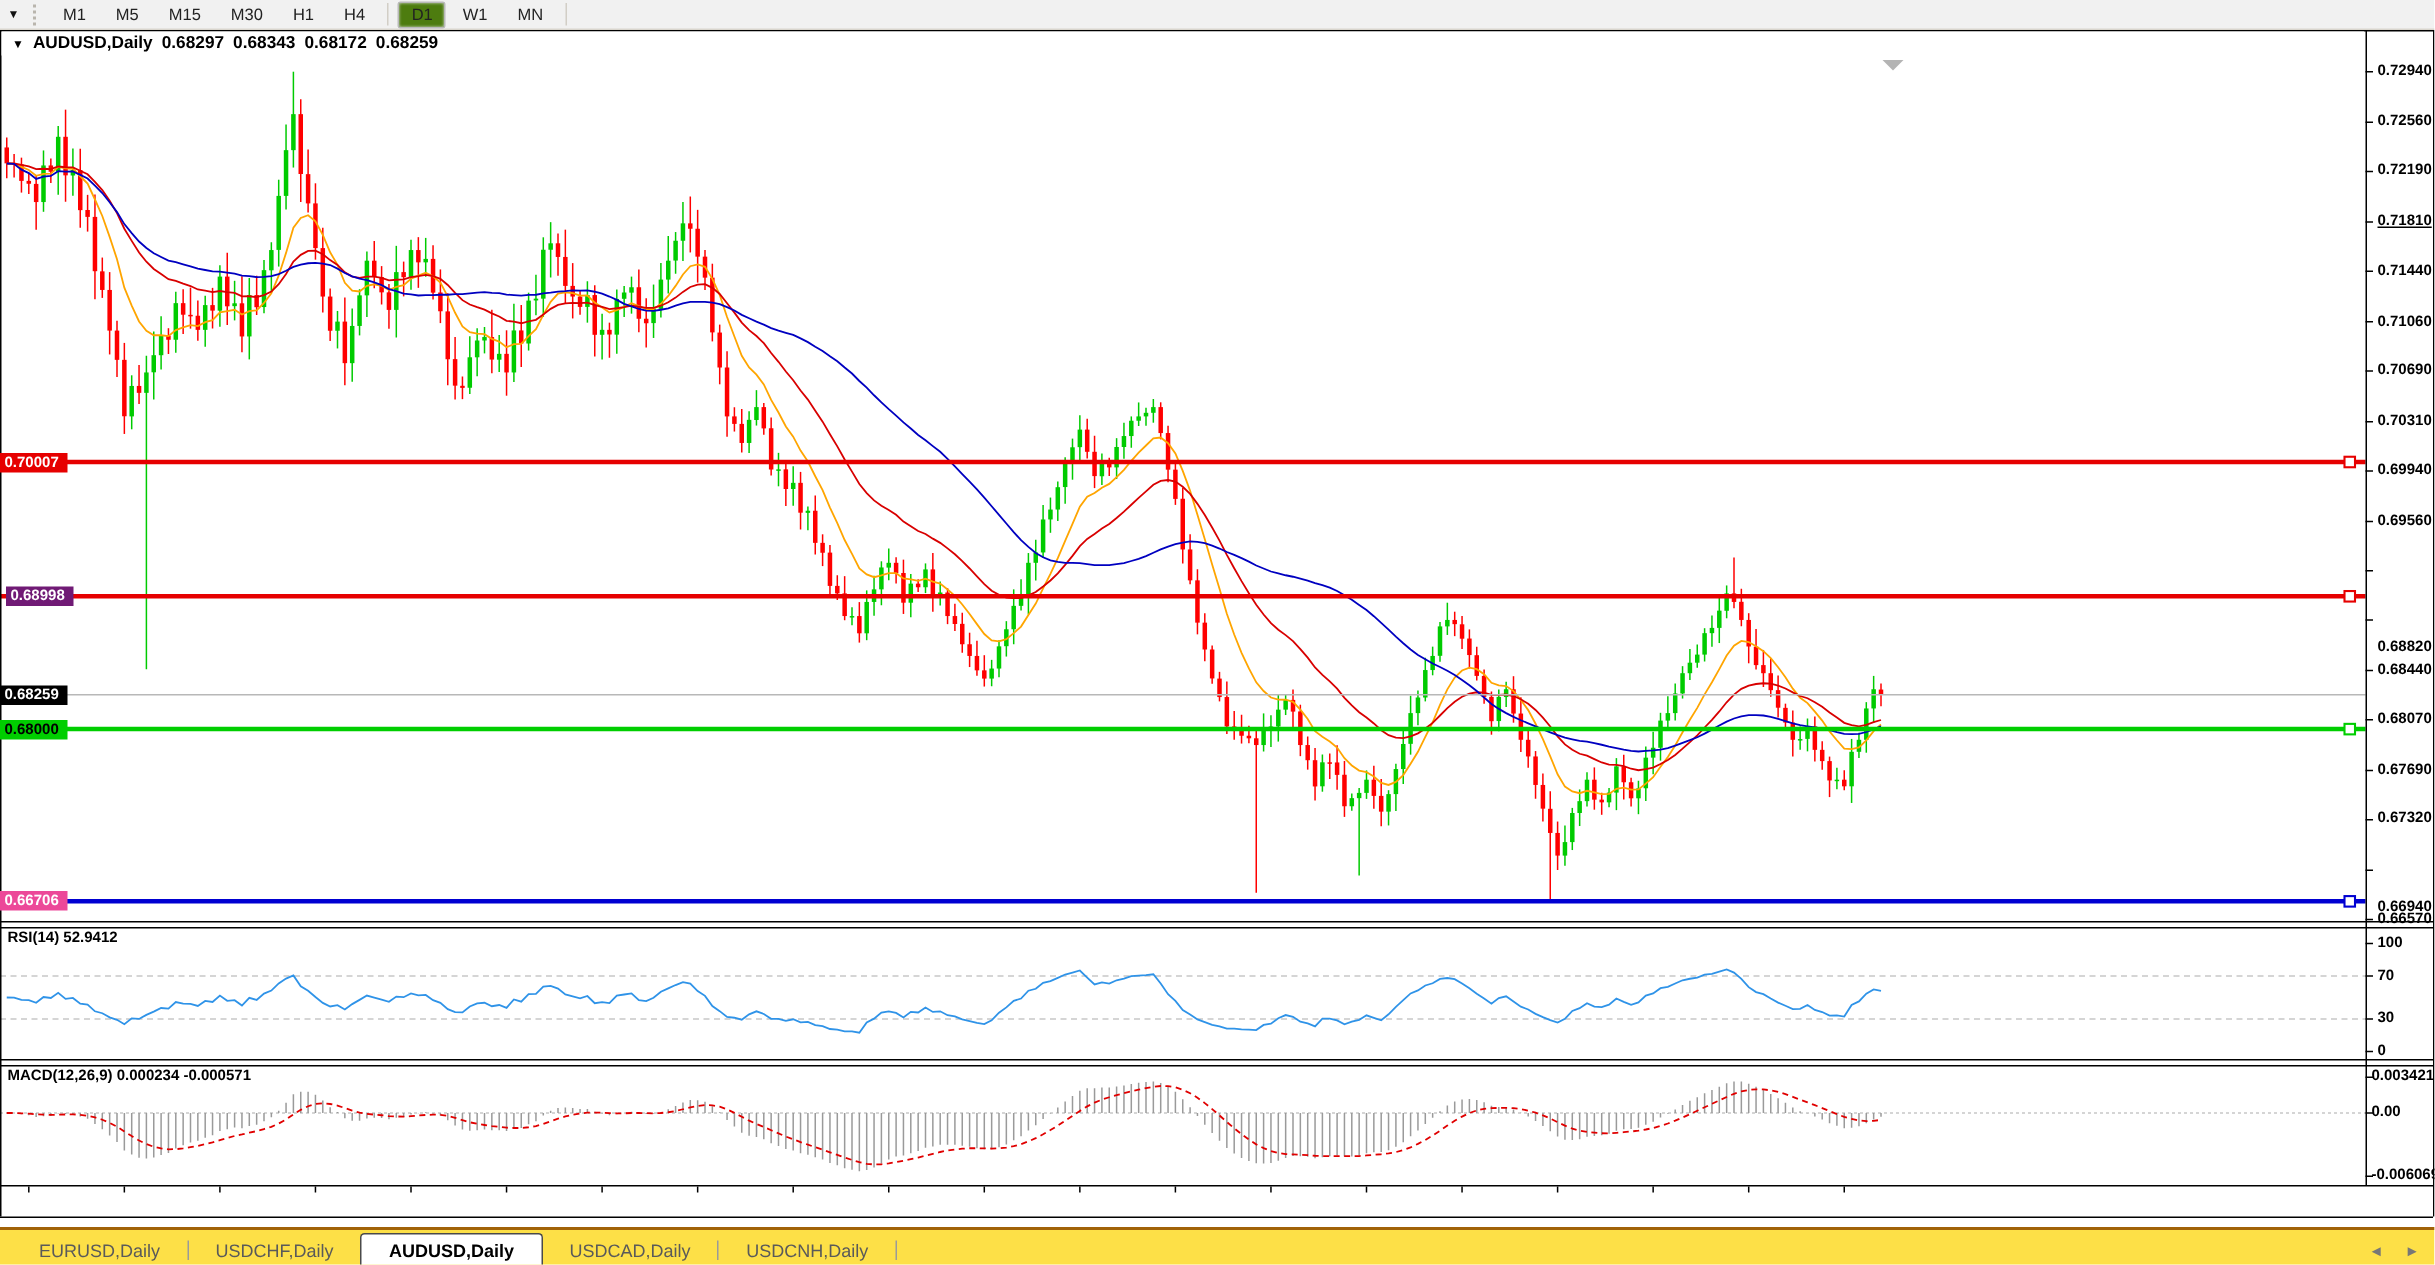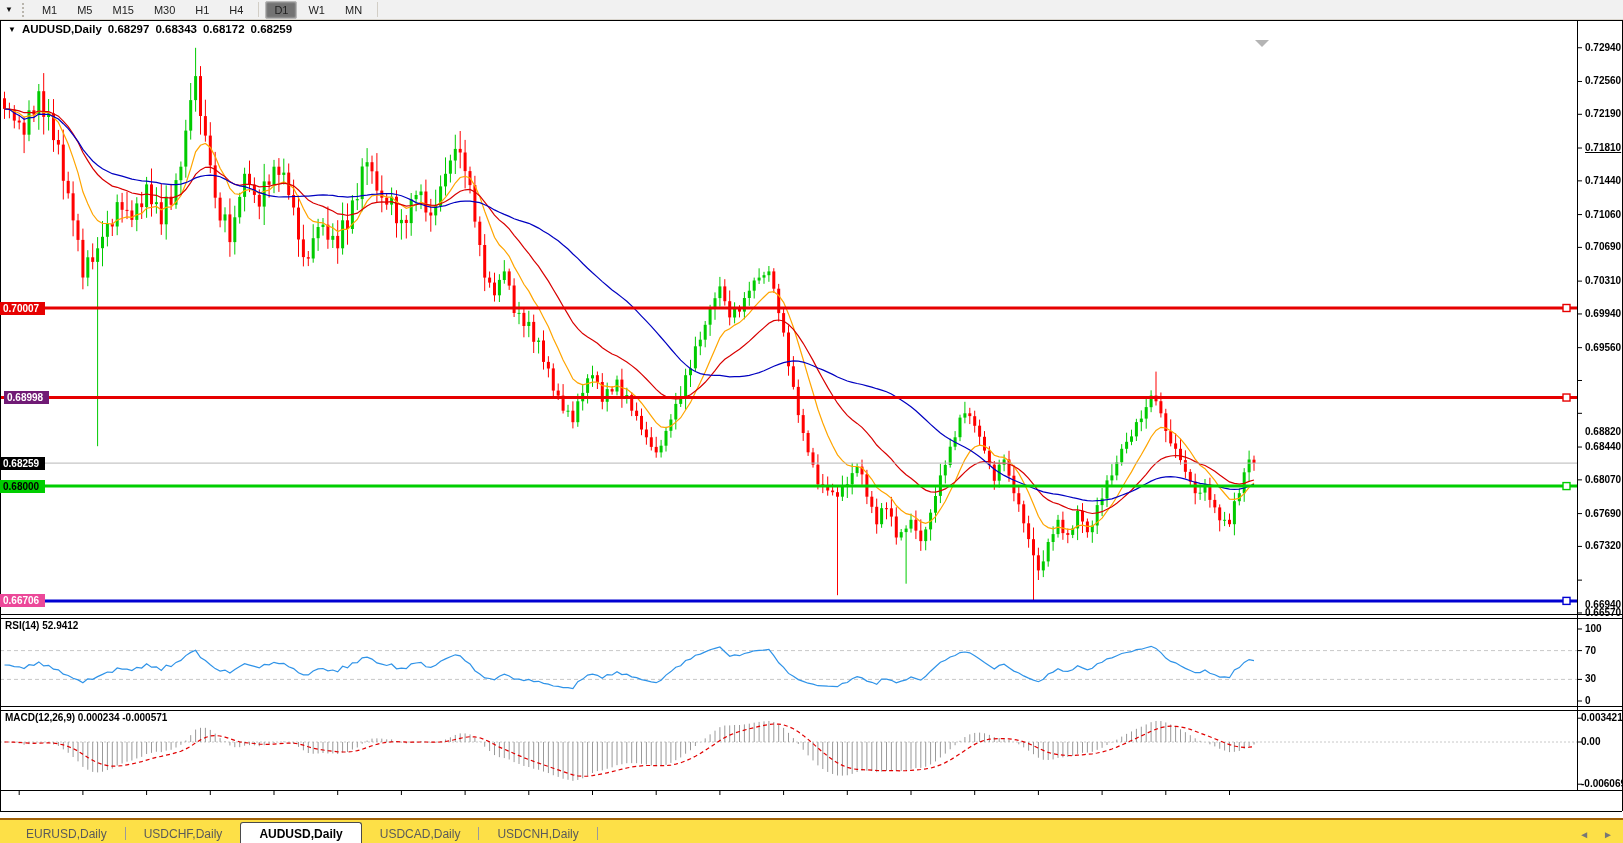--- a/index.html
+++ b/index.html
@@ -5,21 +5,21 @@
   html,body{margin:0;padding:0;width:1623px;height:843px;overflow:hidden;background:#ffffff;
     font-family:"Liberation Sans","DejaVu Sans",sans-serif;}
   #root{position:relative;width:1623px;height:843px;}
   
   #toolbar{position:absolute;left:0;top:0;width:1623px;height:19px;background:#f1f1f1;
     border-bottom:1px solid #d9d5cd;display:flex;align-items:center;z-index:6;}
   #toolbar .dd{font-size:8px;color:#111;padding:0 5px;cursor:pointer;}
   #toolbar .grip{width:4px;height:14px;margin:0 4px;border-left:2px dotted #b9b5ad;}
   .tfbtn{font-size:11px;color:#222;padding:1px 8px;margin:0 1px;border:1px solid transparent;
     border-radius:2px;cursor:pointer;line-height:14px;}
-  .tfbtn.active{background:#737373;border:1px solid #b9b9b9;box-shadow:inset 0 0 2px #ddd;}
+  .tfbtn.active{background:#4d7c0f;border:1px solid #b9b9b9;box-shadow:inset 0 0 2px #ddd;}
   .tbsep{width:1px;height:15px;background:#d2cec6;margin:0 5px;}
   
   #title-row{position:absolute;left:1px;top:21px;width:1575px;height:16px;background:#fff;
     z-index:5;display:flex;align-items:center;font-size:11.5px;font-weight:bold;color:#000;}
   #title-row .dd{font-size:8px;padding:0 6px 0 7px;font-weight:normal;}
   #title-row span.v{margin-right:6px;}
   #chart-svg{position:absolute;left:0;top:0;z-index:1;}
   #labels-layer{position:absolute;left:0;top:0;width:1623px;height:843px;z-index:4;}
   .axlab{position:absolute;font-size:10px;font-weight:bold;color:#000;white-space:nowrap;}
   .badge{position:absolute;left:1579px;width:42px;height:13px;font-size:10px;font-weight:bold;

